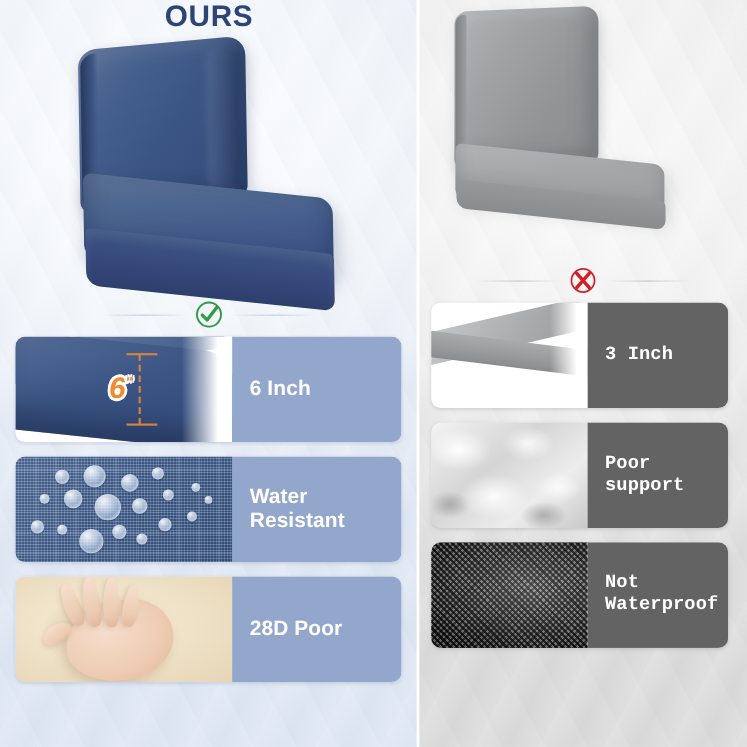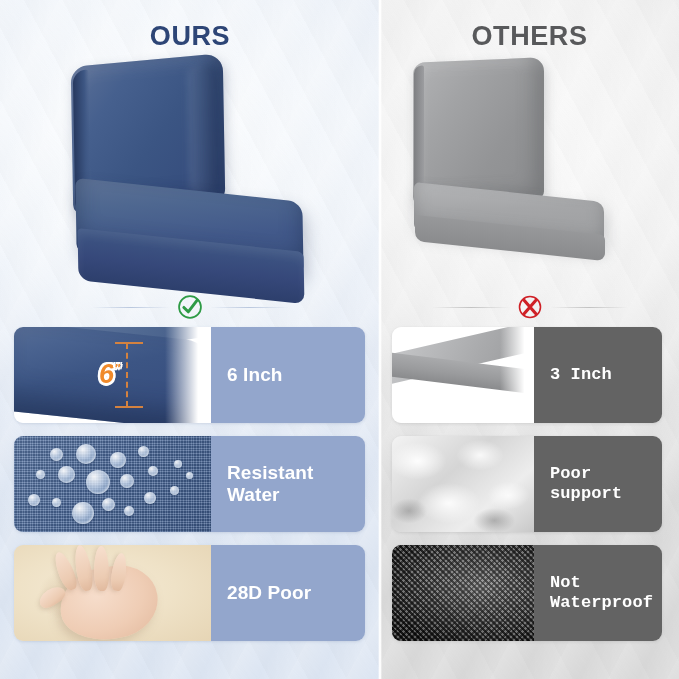--- a/index.html
+++ b/index.html
@@ -41,21 +41,20 @@
     z-index: 6;
   }
 
   
   .heading {
     position: relative; z-index: 3;
     text-align: center;
     font-size: 27px;
     font-weight: bold;
     letter-spacing: .6px;
-    padding-top: 21px;
   }
   .heading.ours   { color:#2d4576; }
   .heading.others { color:#58595b; }
 
   
   .hero { position: relative; z-index: 2; height: 235px; }
 
   
   .cush { position:absolute; }
   .ours-back {
@@ -326,22 +325,22 @@
           <div class="drop" style="left:38px;  top:62px; width:9px;  height:9px;"></div>
           <div class="drop" style="left:58px;  top:66px; width:22px; height:22px;"></div>
           <div class="drop" style="left:88px;  top:62px; width:13px; height:13px;"></div>
           <div class="drop" style="left:110px; top:70px; width:10px; height:10px;"></div>
           <div class="drop" style="left:130px; top:56px; width:12px; height:12px;"></div>
           <div class="drop" style="left:156px; top:50px; width:9px;  height:9px;"></div>
           <div class="drop" style="left:172px; top:36px; width:7px;  height:7px;"></div>
         </div>
         <div class="card-label">
           <div>
+            <div>Water</div>
             <div>Resistant</div>
-            <div>Water</div>
           </div>
         </div>
       </div>
 
       <div class="card">
         <div class="card-img img-foam">
           <div class="dent"></div>
           <div class="palm"></div>
           <div class="finger" style="left:44px; top:6px;  width:15px; height:40px; transform:rotate(-22deg);"></div>
           <div class="finger" style="left:62px; top:0px;  width:15px; height:46px; transform:rotate(-10deg);"></div>
@@ -356,21 +355,20 @@
         </div>
       </div>
 
     </div>
   </div>
 
   <div class="divider"></div>
 
   <div class="col col-others others">
 
-    <div class="heading others">OTHERS</div>
 
     <div class="hero">
       <div class="cush oth-back"></div>
       <div class="cush oth-seat"></div>
       <div class="cush oth-seat-front"></div>
     </div>
 
     <div class="verdict others">
       <div class="rule"></div>
       <svg class="badge" viewBox="0 0 32 32">

